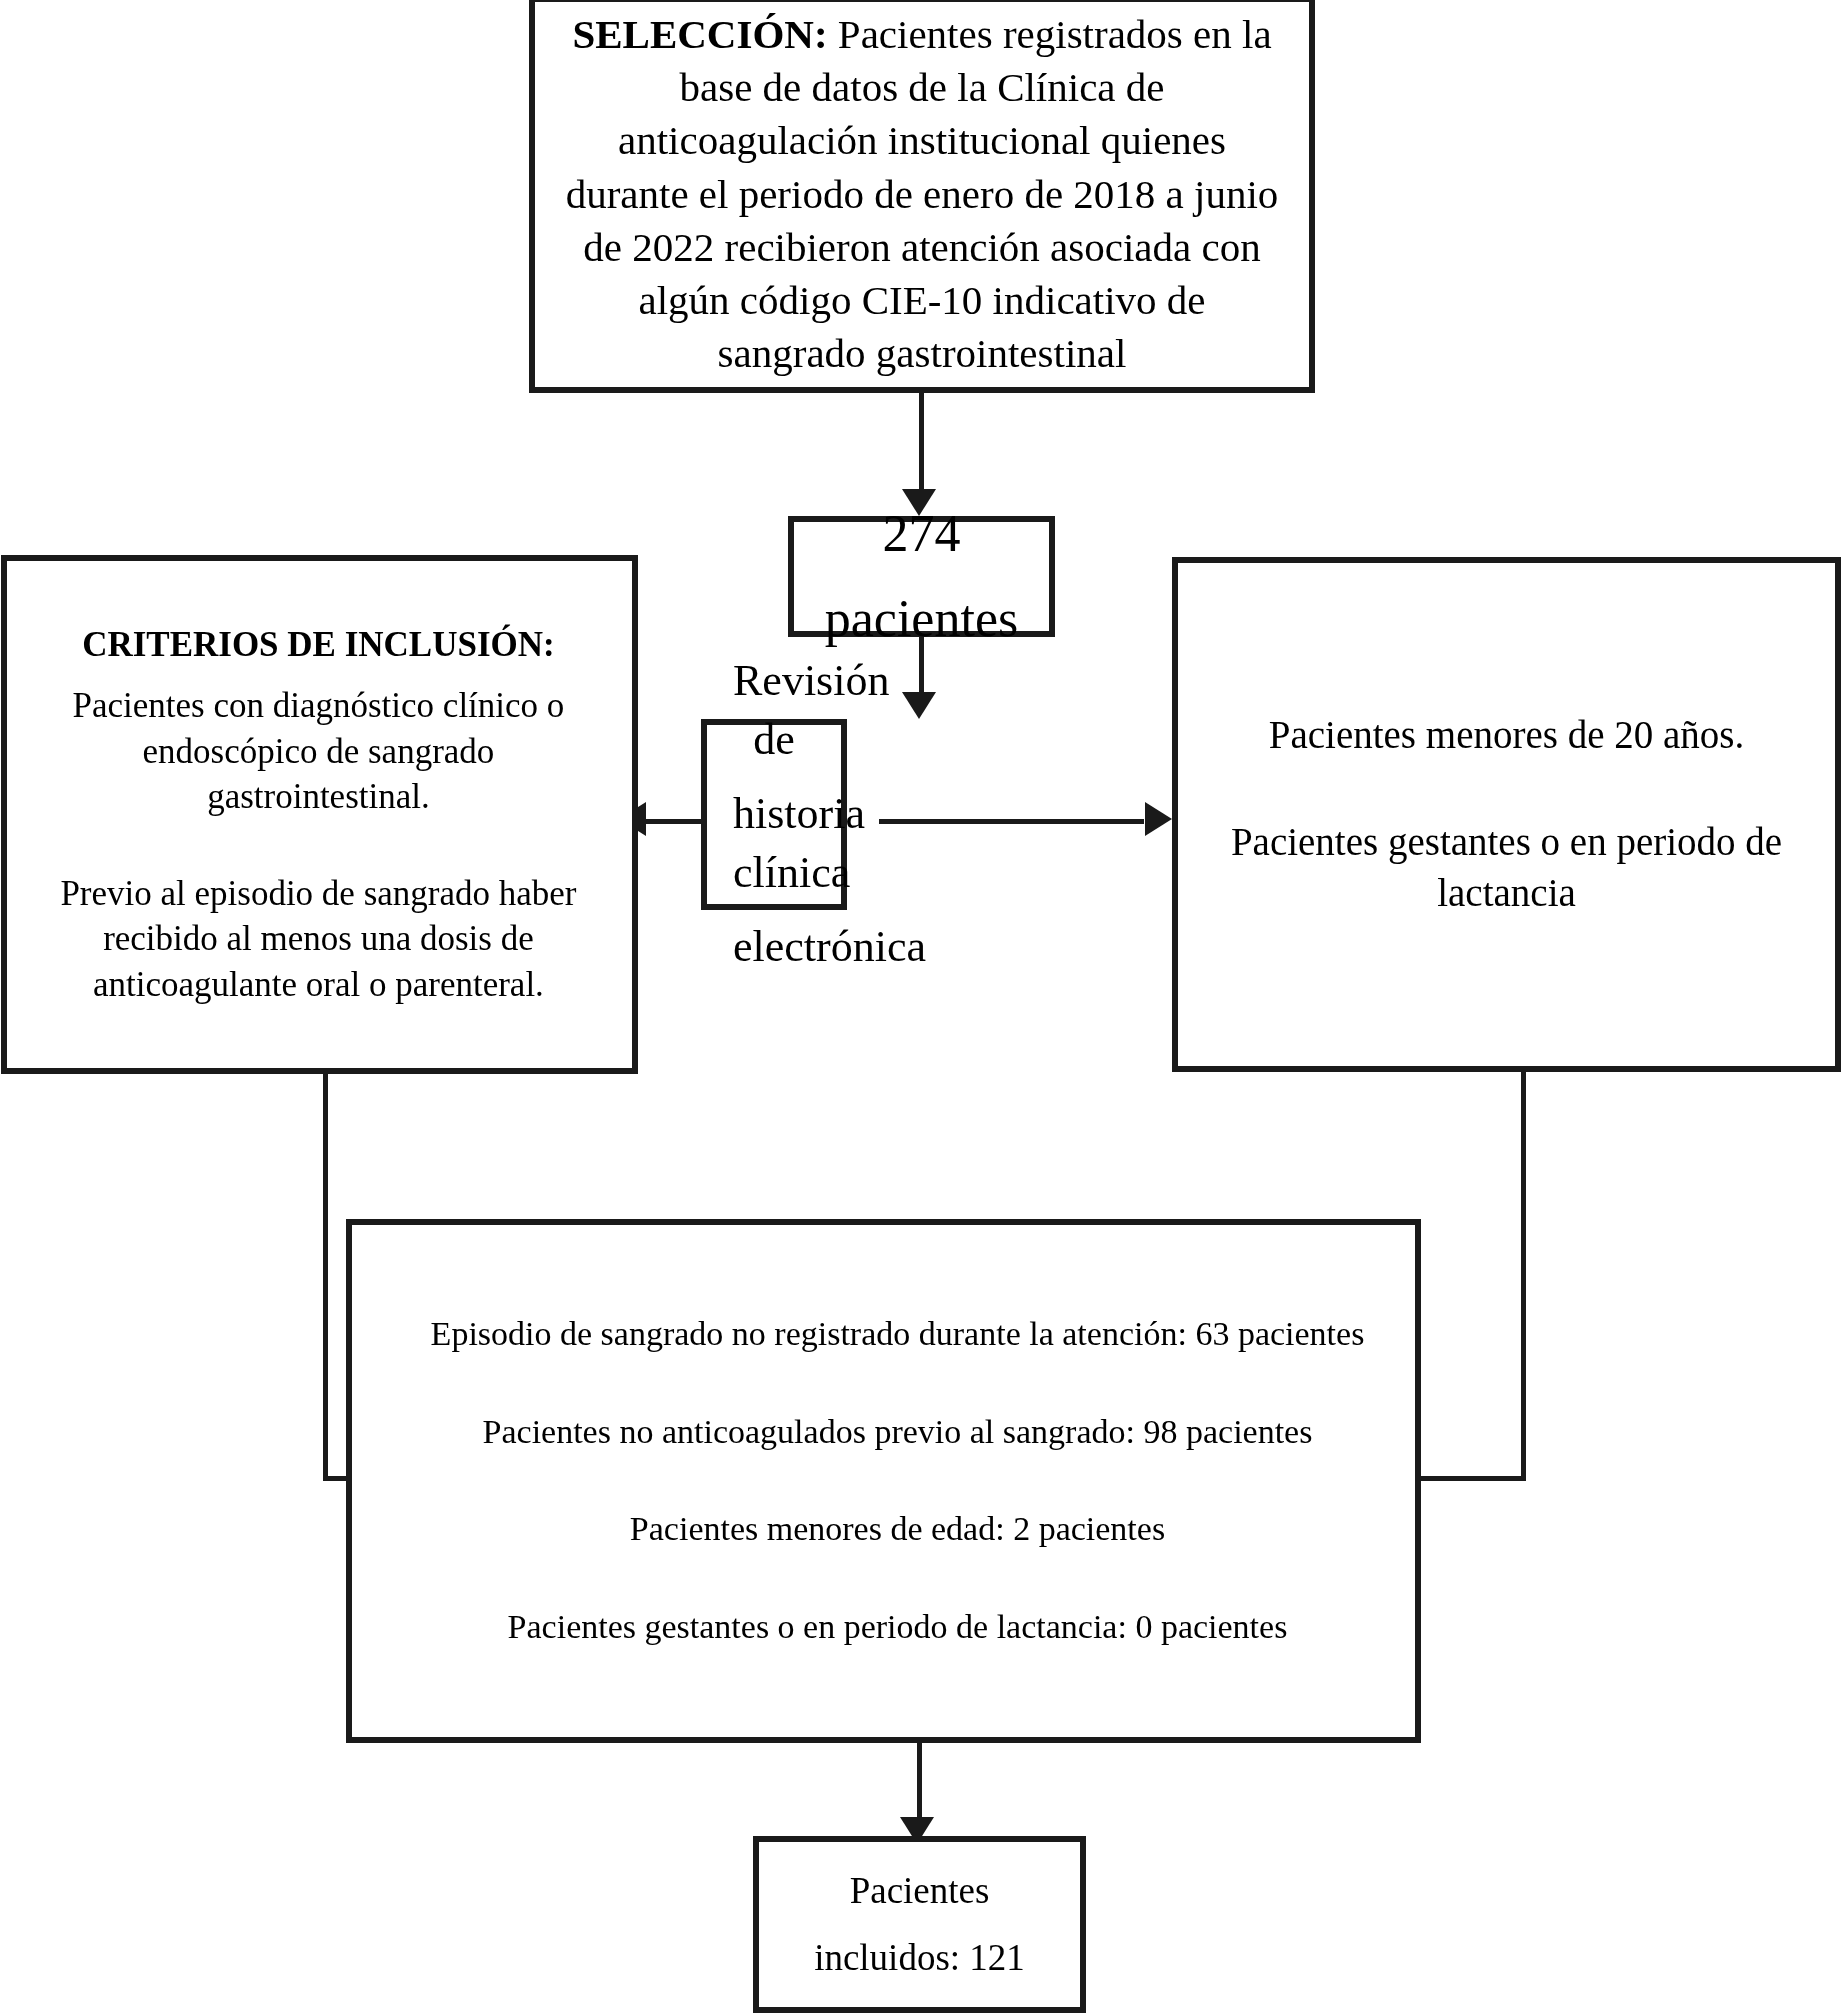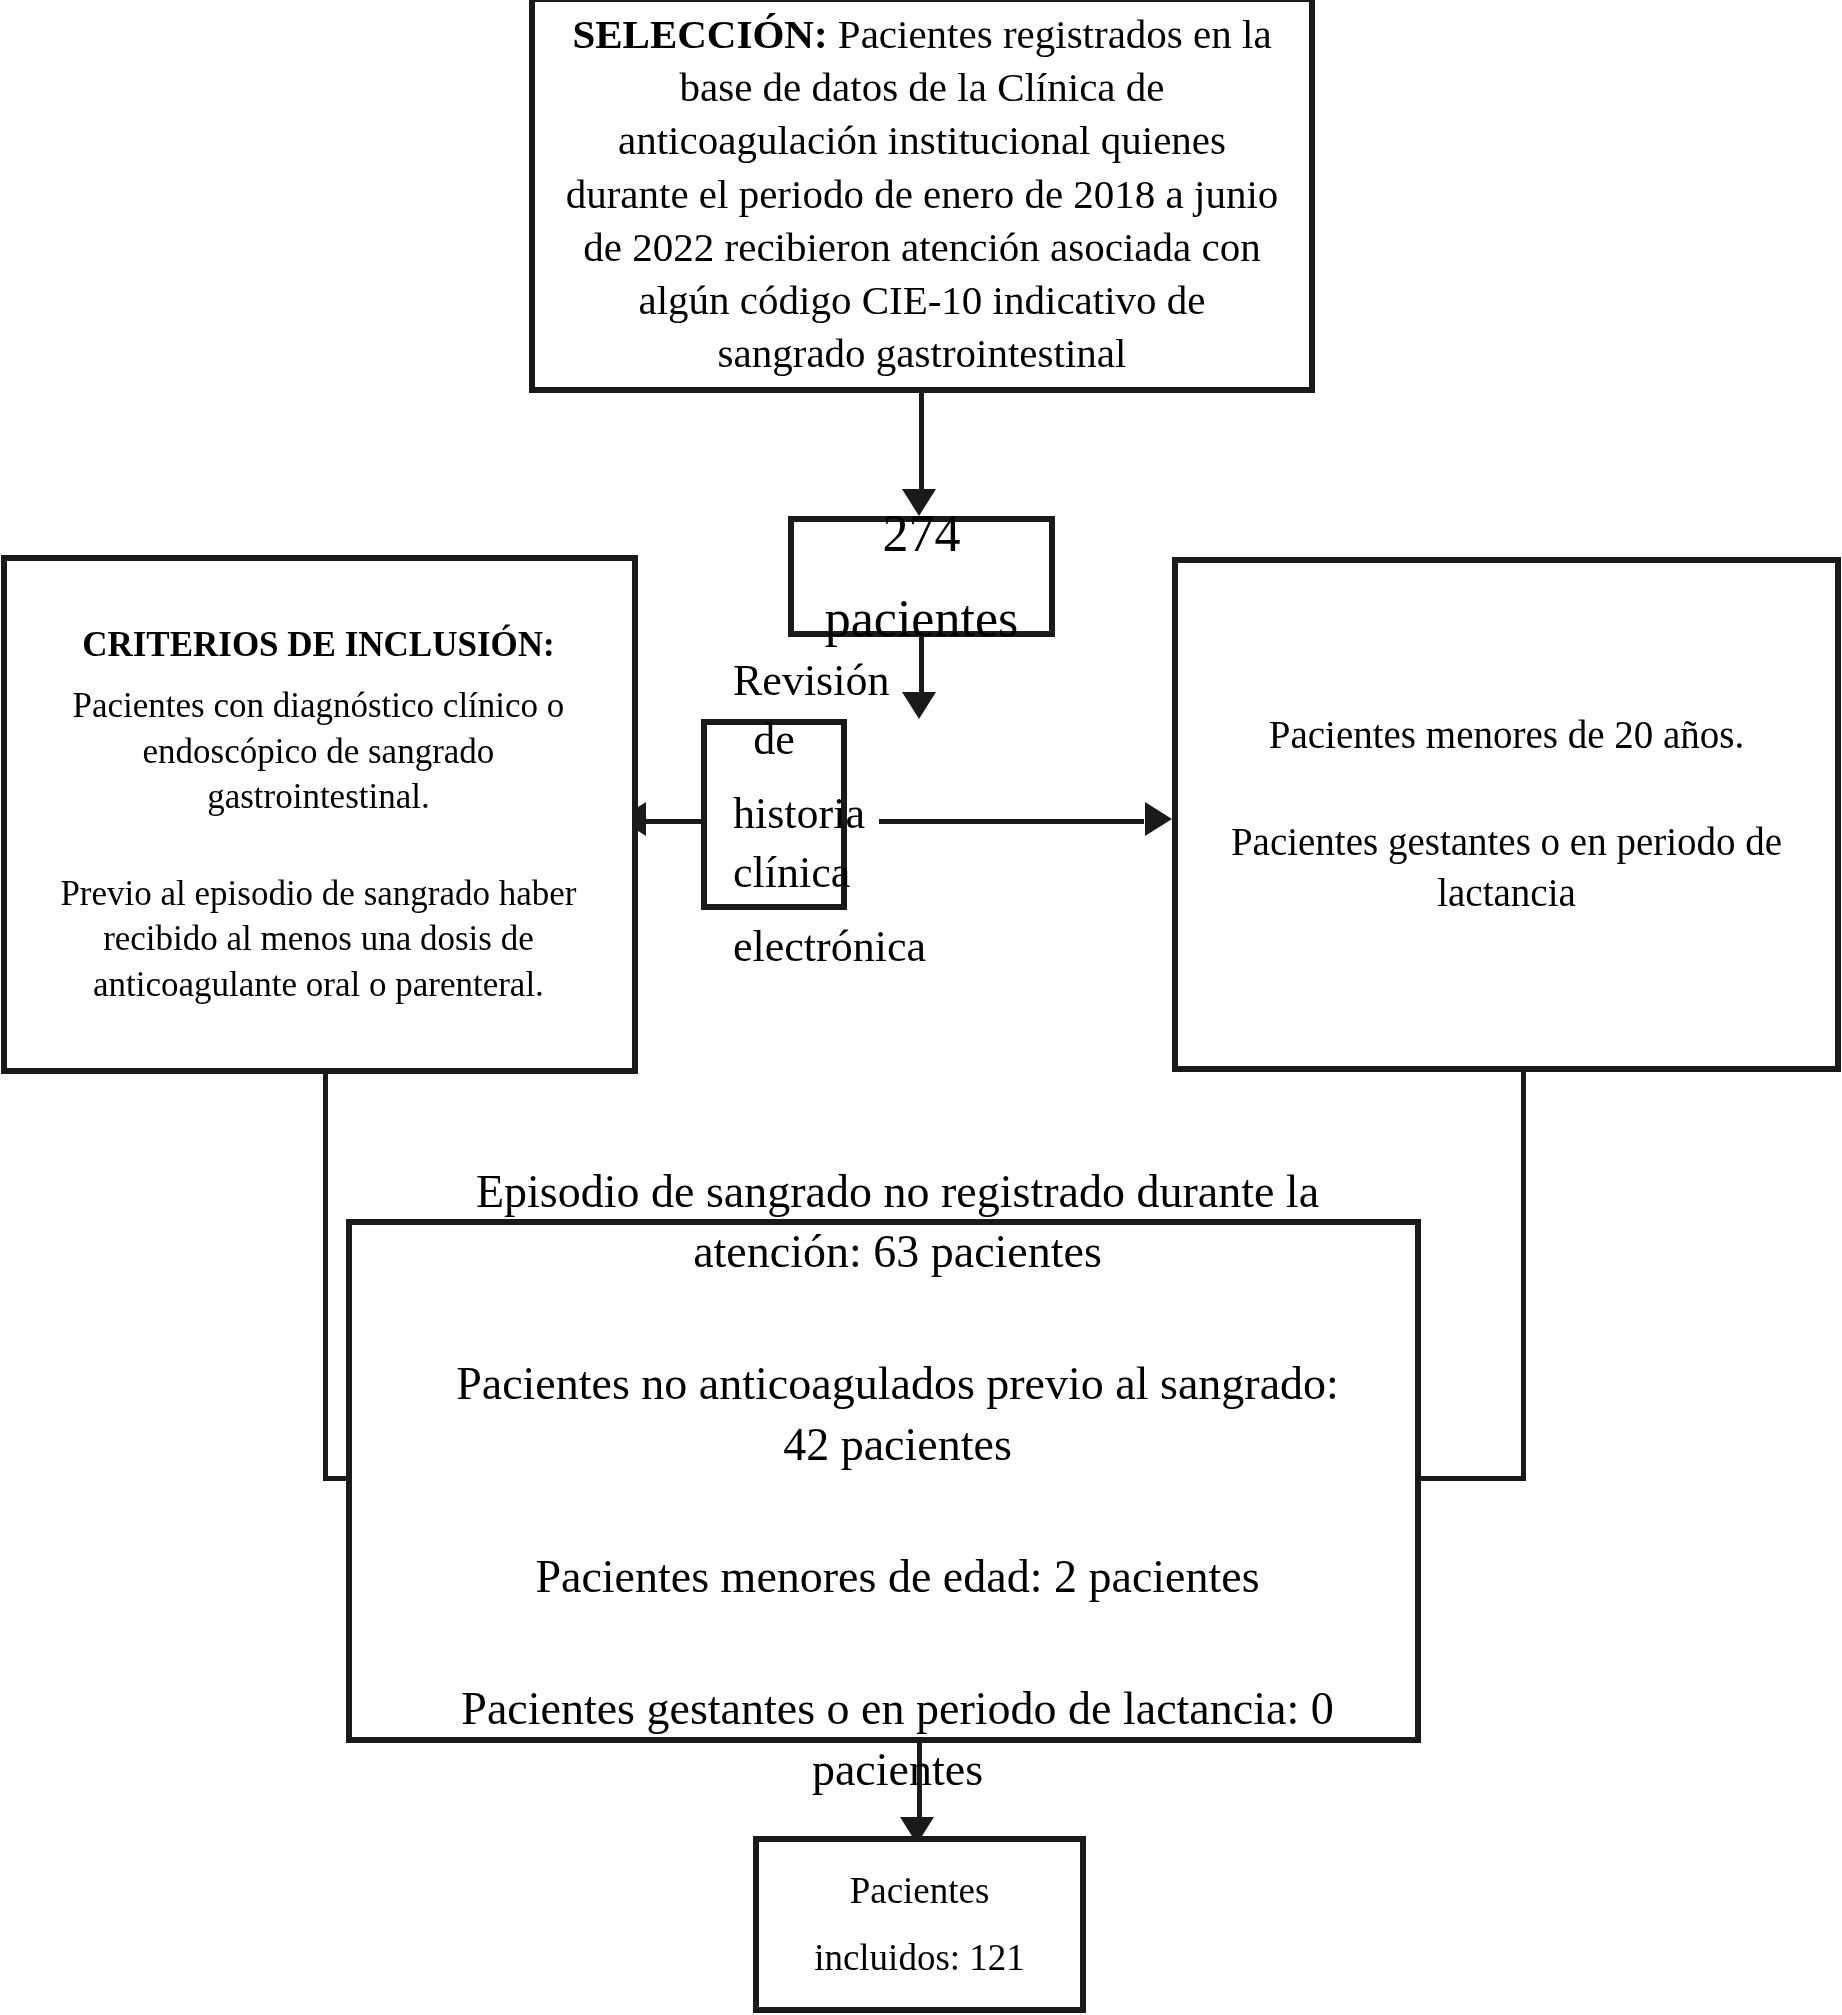--- a/index.html
+++ b/index.html
@@ -62,21 +62,21 @@
     justify-content: flex-start;
   }
   #node-inclusion .inner { padding: 0 18.6px 0 15.7px; }
   #node-exclusion {
     left: 1172px; top: 557px; width: 669px; height: 515px;
     font-size: 39px; line-height: 1.30;
   }
   #node-exclusion .inner { padding: 0 26px; }
   #node-excluidos {
     left: 346px; top: 1219px; width: 1075px; height: 524px;
-    font-size: 46px; line-height: 1.32; padding-left: 28px;
+    font-size: 34px; line-height: 1.32; padding-left: 28px;
   }
   #node-excluidos .inner { padding: 0 34px; }
   #node-excluidos p.gap { margin-top: 1.55em; }
   #node-incluidos {
     left: 753px; top: 1836px; width: 333px; height: 177px;
     font-size: 37px; line-height: 1.36;
   }
 
   
   .vline, .hline {
@@ -167,21 +167,21 @@
   <div class="node" id="node-exclusion">
     <div class="inner">
       <p>Pacientes menores de 20 años.</p>
       <p class="gap">Pacientes gestantes o en periodo de lactancia</p>
     </div>
   </div>
 
   <div class="node" id="node-excluidos">
     <div class="inner">
       <p>Episodio de sangrado no registrado durante la atención: 63 pacientes</p>
-      <p class="gap">Pacientes no anticoagulados previo al sangrado: 42 pacientes</p>
+      <p class="gap">Pacientes no anticoagulados previo al sangrado: 98 pacientes</p>
       <p class="gap">Pacientes menores de edad: 2 pacientes</p>
       <p class="gap">Pacientes gestantes o en periodo de lactancia: 0 pacientes</p>
     </div>
   </div>
 
   <div class="node" id="node-incluidos">
     <div class="inner">
       <p>Pacientes</p>
       <p>incluidos: 121</p>
     </div>

